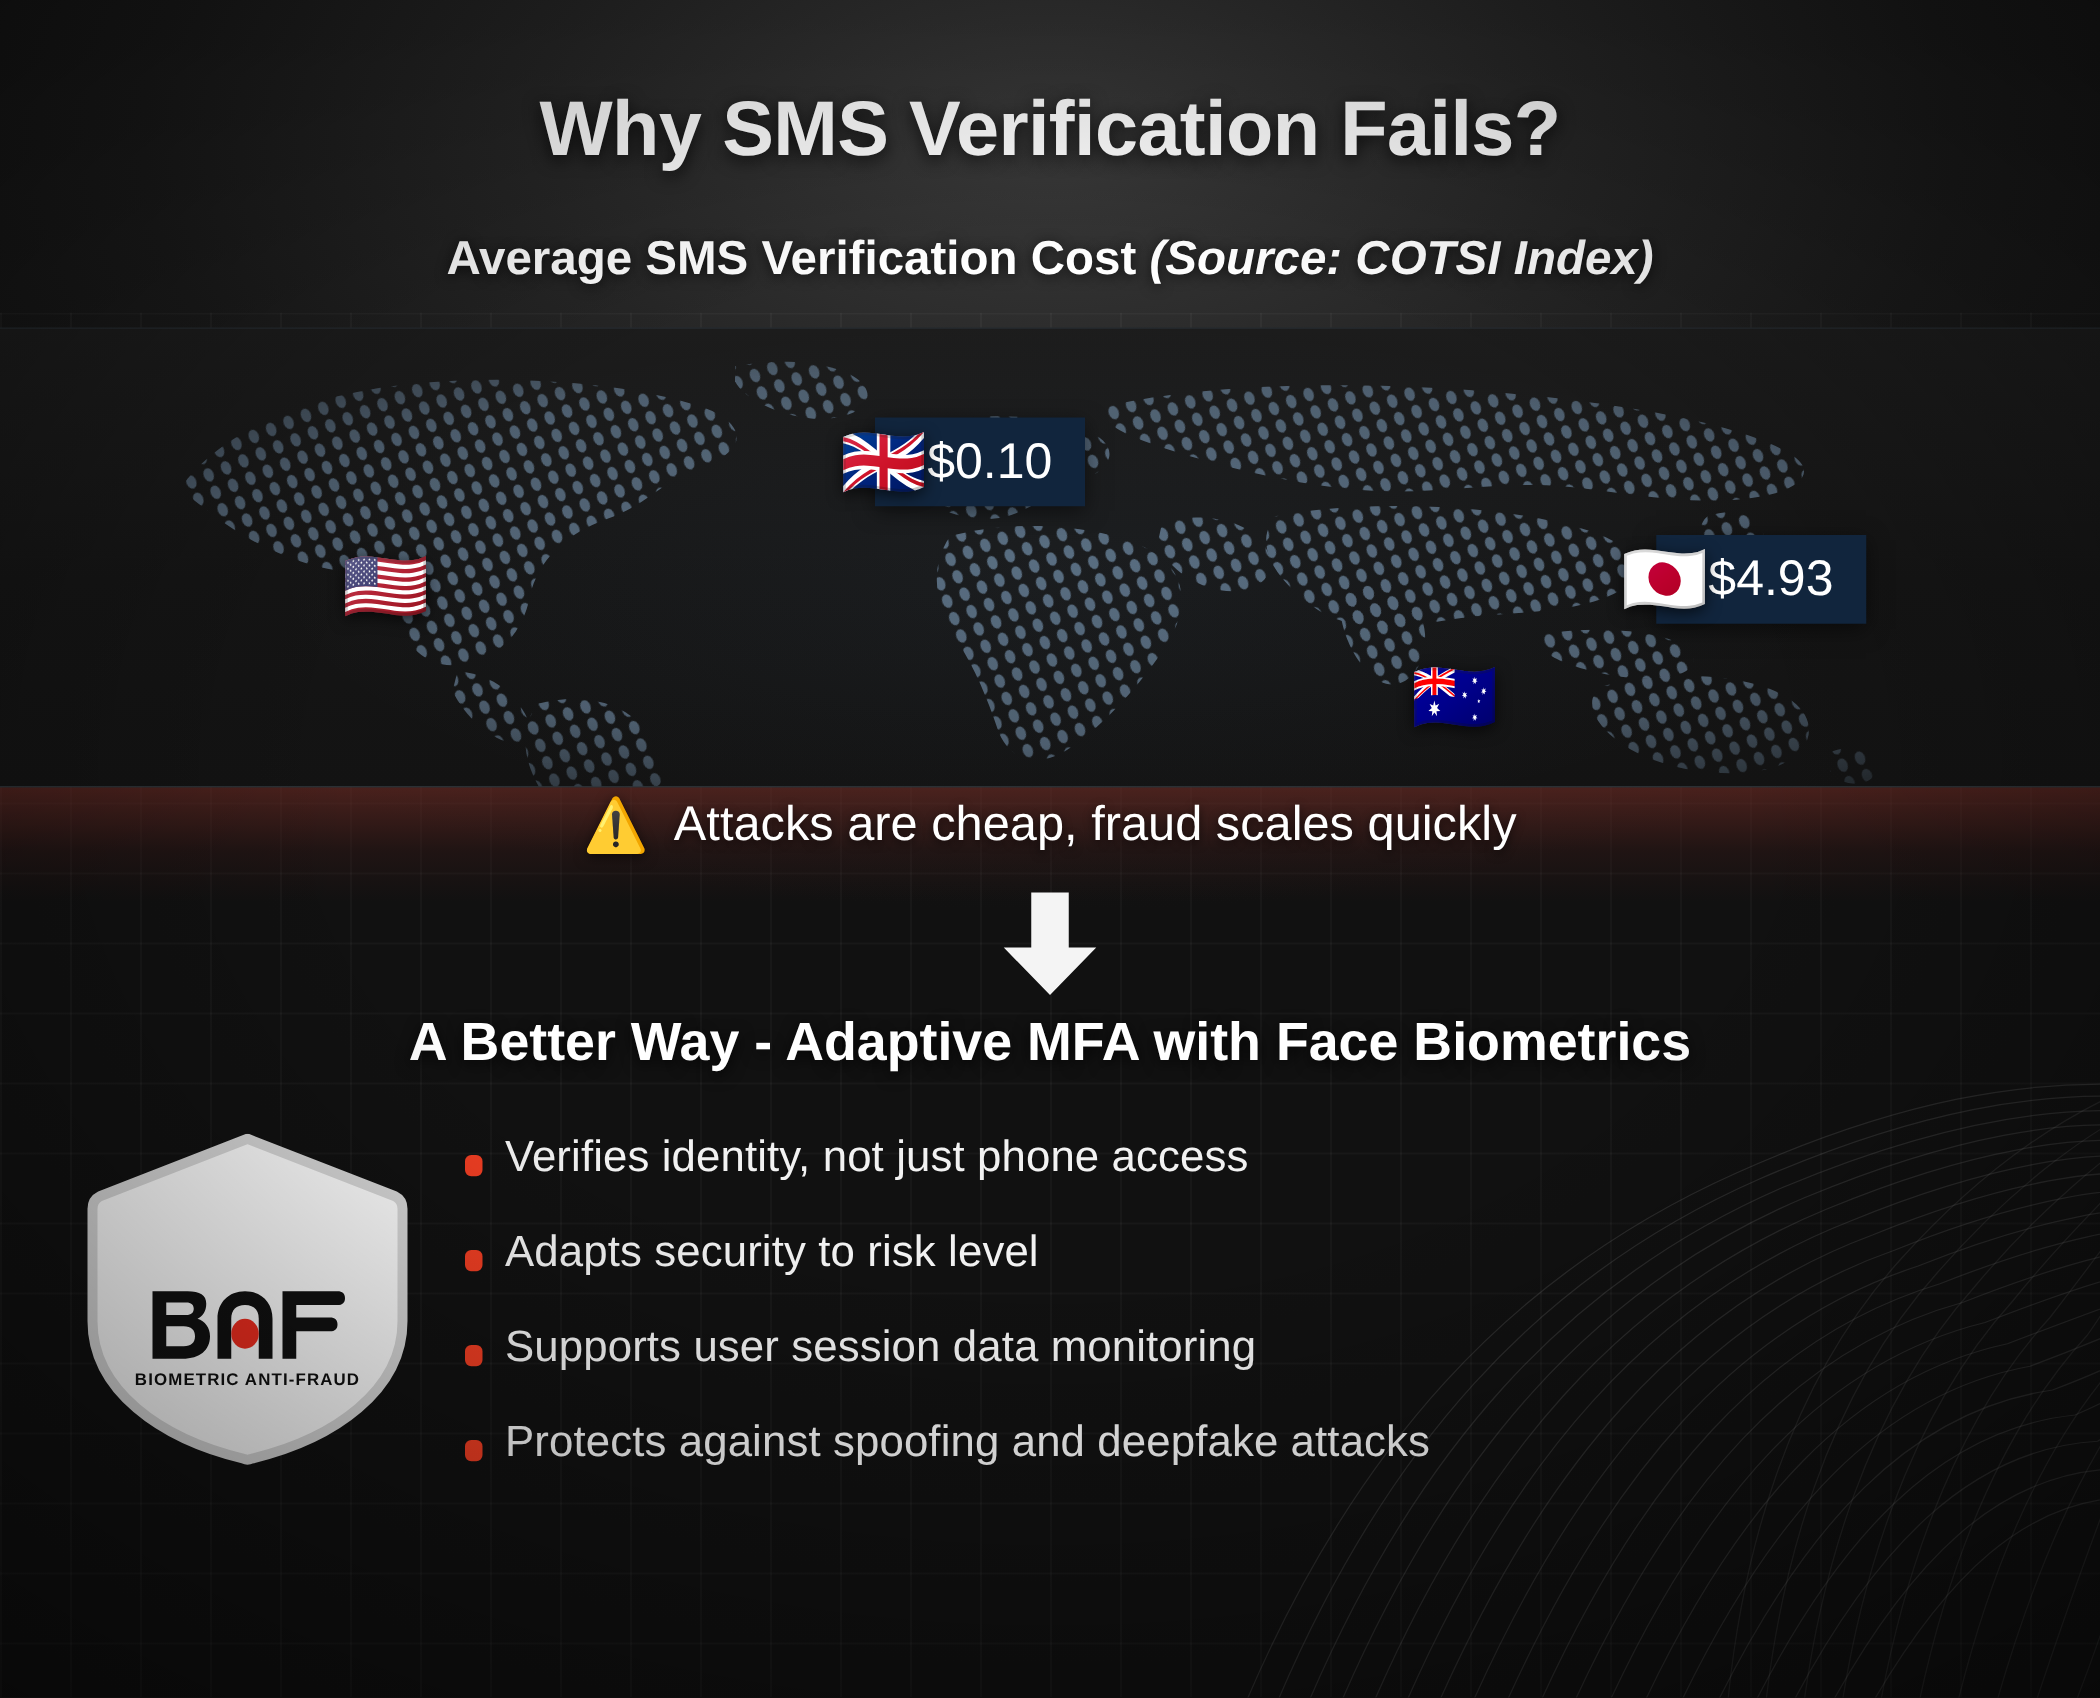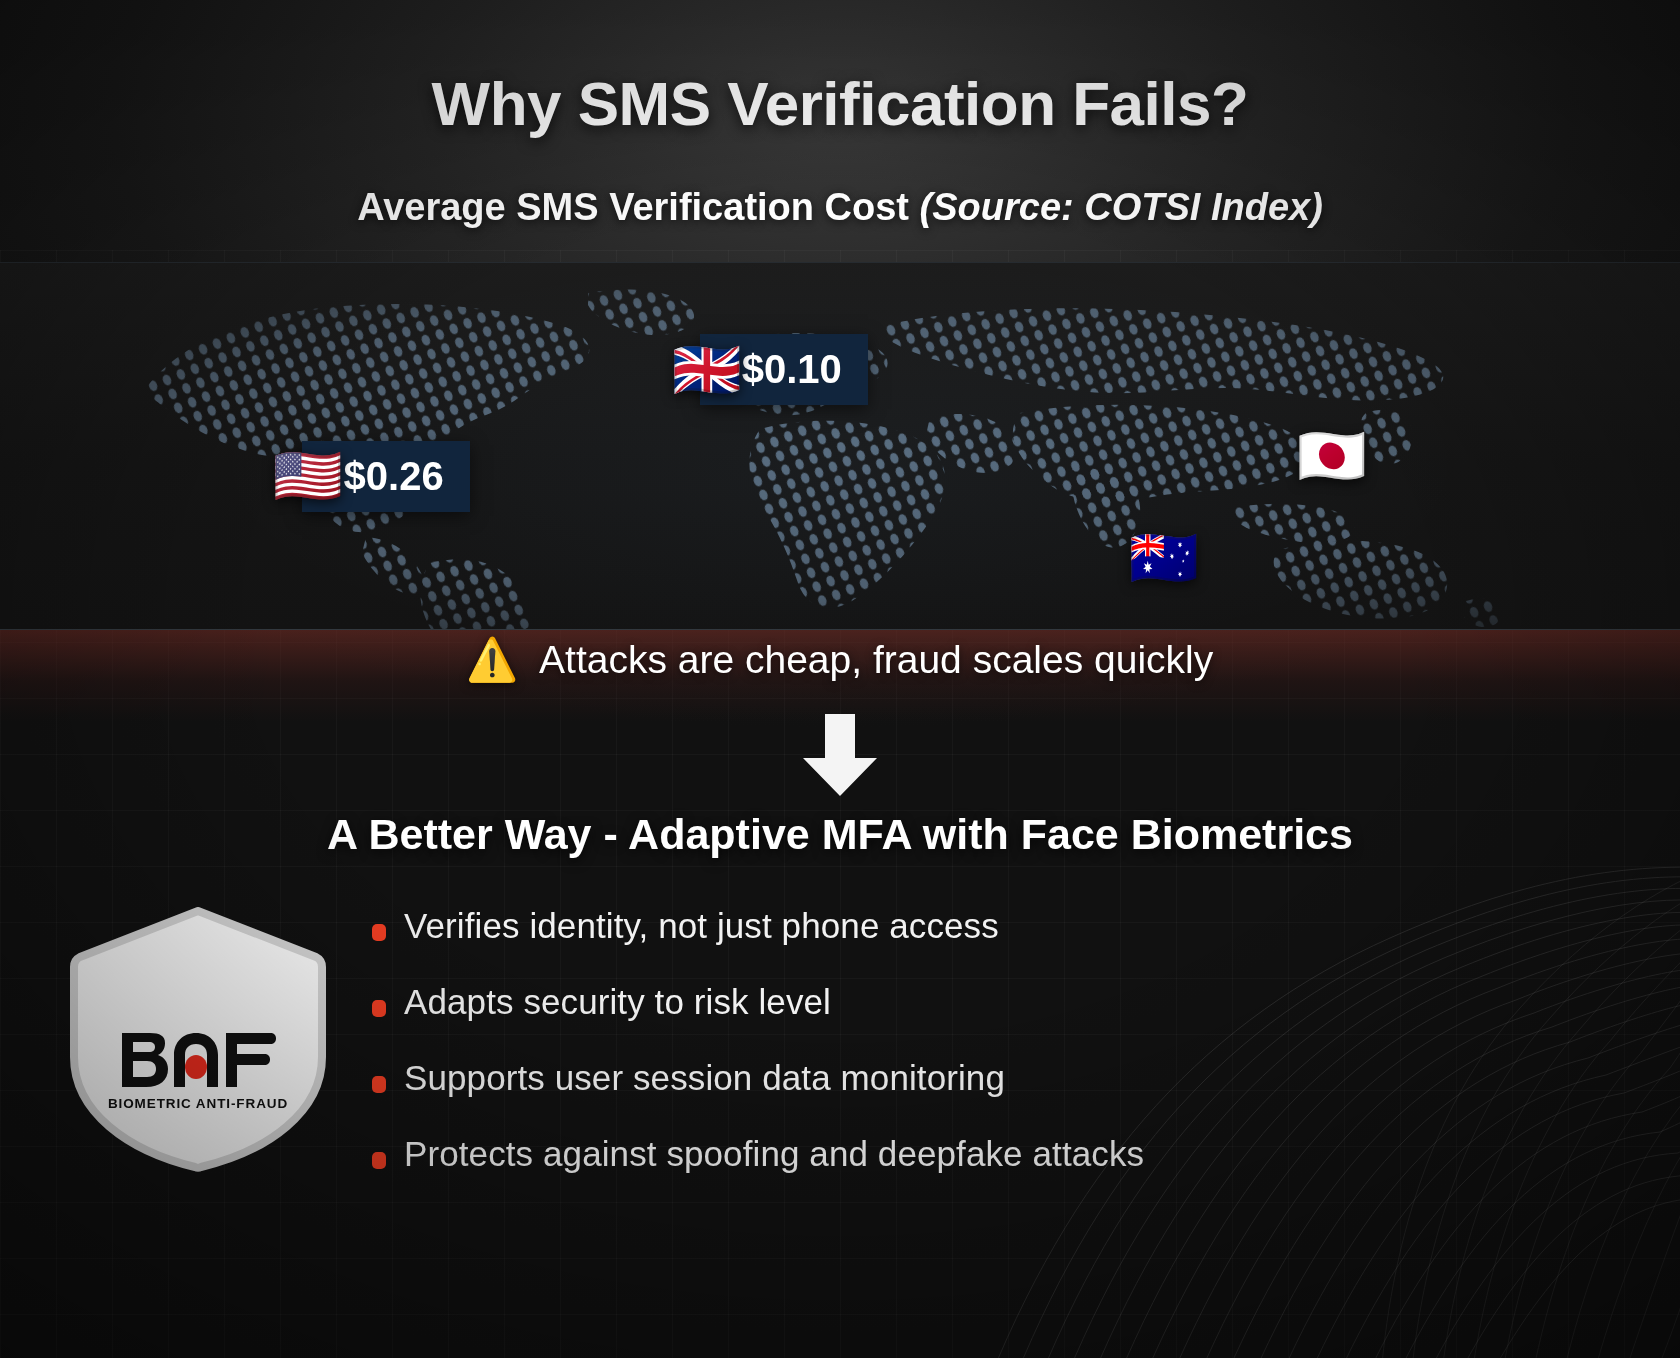--- a/index.html
+++ b/index.html
@@ -88,21 +88,21 @@
   
   .badge { position:absolute; display:flex; align-items:center; }
   .badge .flag {
     font-size:56px; line-height:1; position:relative; z-index:2;
     margin-right:-10px;
     filter:drop-shadow(0 3px 6px rgba(0,0,0,.65));
   }
   .badge .pill {
     background:#11253d;
     color:#ffffff;
-    font-size:40px; font-weight:700;
+    font-size:40px; font-weight:400;
     padding:13px 26px 13px 42px;
     margin-left:-32px;
     position:relative; z-index:1;
     box-shadow:0 4px 16px rgba(0,0,0,.5);
     white-space:nowrap;
   }
 
   
   .warnband {
     position:absolute; left:0; right:0; top:630px; height:92px;
@@ -240,24 +240,24 @@
       </g>
     </svg>
     <div class="mapglow"></div>
 
     <div class="badge" id="m0" style="left: 40%; top: 19.5%;">
       <span class="flag">🇬🇧</span>
       <span class="pill">$0.10</span>
     </div>
     <div class="badge" id="m1" style="left: 16.3%; top: 48.5%;">
       <span class="flag">🇺🇸</span>
-      <span class="pill">$0.26</span>
     </div>
     <div class="badge" id="m2" style="left: 77.2%; top: 45%;">
       <span class="flag">🇯🇵</span>
+      <span class="pill">$4.93</span>
     </div>
     <div class="badge" id="m3" style="left: 67.2%; top: 73%;">
       <span class="flag">🇦🇺</span>
     </div>
   </div>
 
   <div class="warnband"></div>
   <div class="warnrow">
     <span class="warn-icon">⚠️</span>
     <span class="warn-text">Attacks are cheap, fraud scales quickly</span>

